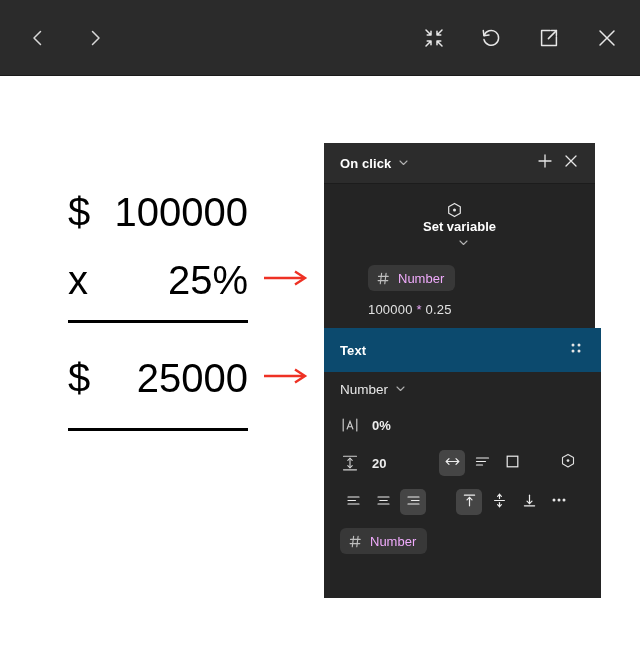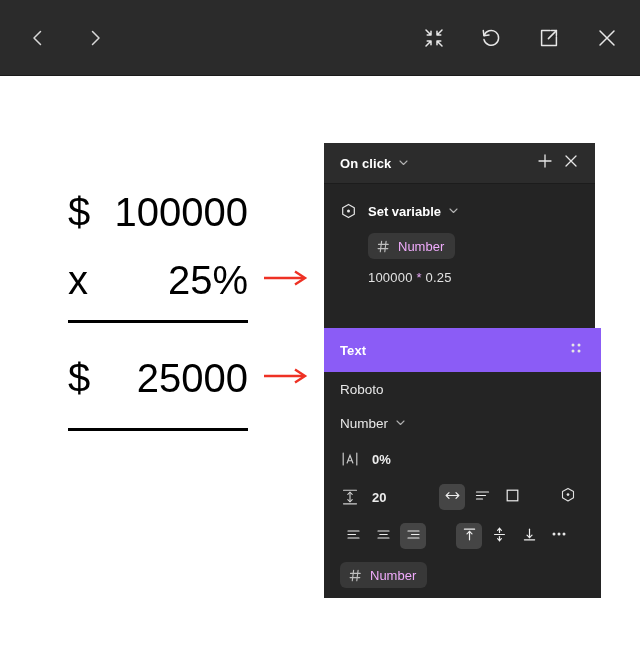--- a/index.html
+++ b/index.html
@@ -132,20 +132,21 @@
     align-items: center;
     cursor: pointer;
   }
   #onclick-body {
     padding: 18px 16px 0 16px;
   }
   .action-row {
     display: flex;
     align-items: center;
     margin-bottom: 13px;
+    flex-direction: column;
   }
   .hex-icon {
     width: 17px;
     height: 17px;
     margin-right: 11px;
     display: inline-flex;
     align-items: center;
     justify-content: center;
   }
   .action-label {
@@ -186,21 +187,21 @@
   
   #panel-text {
     left: 324px;
     top: 328px;
     width: 277px;
     height: 270px;
   }
   #panel-text .panel-header {
     height: 44px;
     padding: 0 12px 0 16px;
-    background: #8b5cf6;
+    background: #0c4a6e;
     border-bottom: none;
   }
   #text-body {
     padding: 0 16px;
   }
   .tp-row {
     display: flex;
     align-items: center;
     height: 34px;
   }
@@ -416,23 +417,20 @@
             <circle cx="10" cy="4" r="1.5"></circle>
           <circle cx="4" cy="10" r="1.5"></circle>
             <circle cx="10" cy="10" r="1.5"></circle>
         </svg>
       </span>
     </span>
   </div>
 
   <div id="text-body">
 
-    <div class="tp-row">
-      <span class="tp-font">Roboto</span>
-    </div>
 
     <div class="tp-row">
       <span class="tp-col-a">
         <span class="tp-weight">Number</span>
         <span class="chev">
           <span>
             <svg width="11" height="11" viewBox="0 0 11 11" fill="none">
               <path d="M2 4 L5.5 7.5 L9 4" stroke="#b0b0b0" stroke-width="1.1" stroke-linecap="round" stroke-linejoin="round"></path>
             </svg>
           </span>

